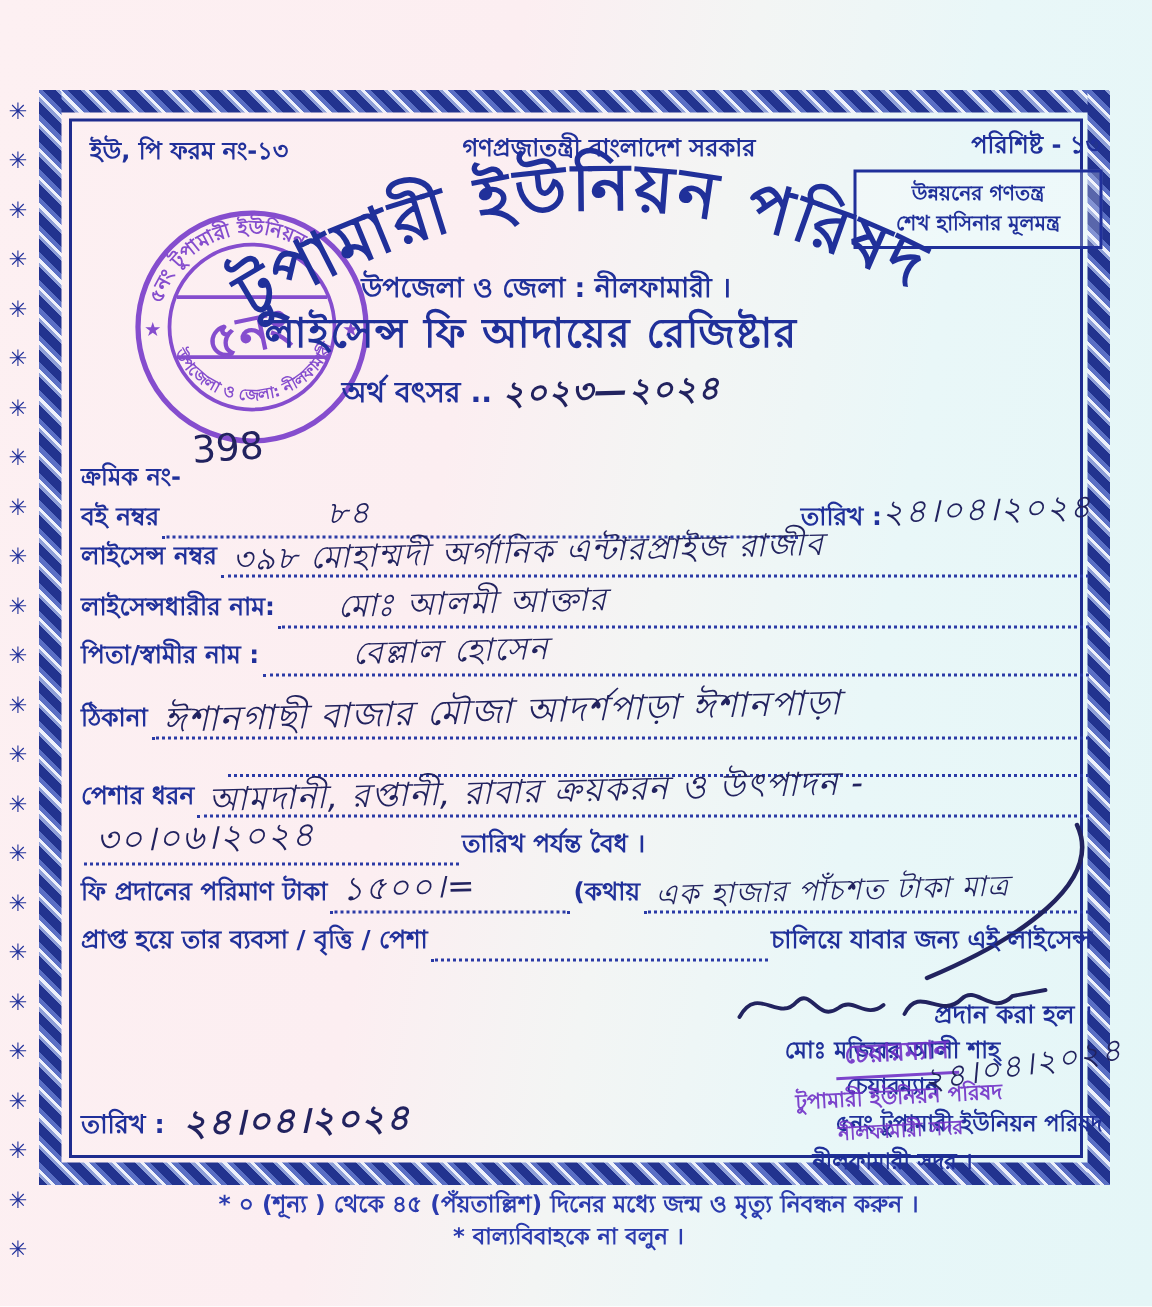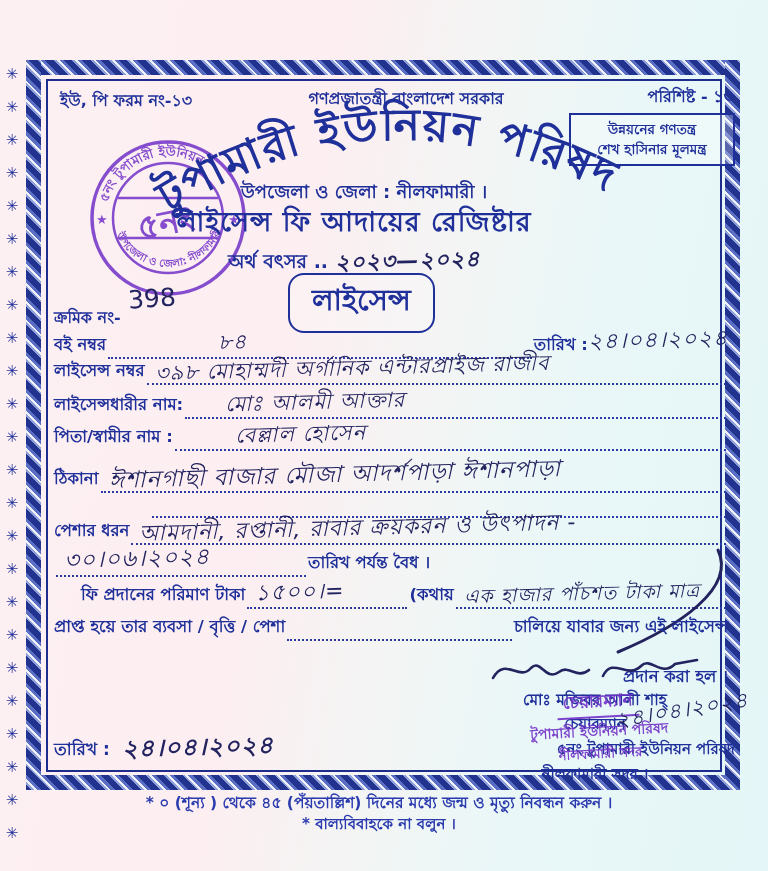--- a/index.html
+++ b/index.html
@@ -146,21 +146,20 @@
     </text>
   </svg>
 
   <div class="upazila printed">উপজেলা ও জেলা : নীলফামারী ।</div>
   <div class="register printed">লাইসেন্স ফি আদায়ের রেজিষ্টার</div>
   <div class="fiscal printed">
     <span>অর্থ বৎসর</span>
     <span class="printed">..</span>
     <span class="hw">২০২৩—২০২৪</span>
   </div>
-  <div class="badge">লাইসেন্স</div>
 
   <div class="serial-label printed">ক্রমিক নং-</div>
   <div class="serial-value">398</div>
 
   <div class="row" style="top:322px;">
     <span class="lbl printed">বই নম্বর</span>
     <span class="fill">
       <span class="hw" style="left:110px;">৮৪</span>
     </span>
     <span class="lbl printed">তারিখ :</span>
@@ -206,21 +205,21 @@
   </div>
 
   <div class="row" style="top:550px;">
     <span class="fill" style="max-width:250px;">
       <span class="hw" style="font-size:23px;">৩০।০৬।২০২৪</span>
     </span>
     <span class="lbl printed">তারিখ পর্যন্ত বৈধ ।</span>
     <span style="flex:1;"></span>
   </div>
 
-  <div class="row" style="top:582px;margin-left:27px;">
+  <div class="row" style="top:582px;">
     <span class="lbl printed">ফি প্রদানের পরিমাণ টাকা</span>
     <span class="fill" style="max-width:160px;">
       <span class="hw" style="font-size:22px;">১৫০০।=</span>
     </span>
     <span class="lbl printed">(কথায়</span>
     <span class="fill">
       <span class="hw" style="font-size:19px;">এক হাজার পাঁচশত টাকা মাত্র</span>
     </span>
   </div>
 

